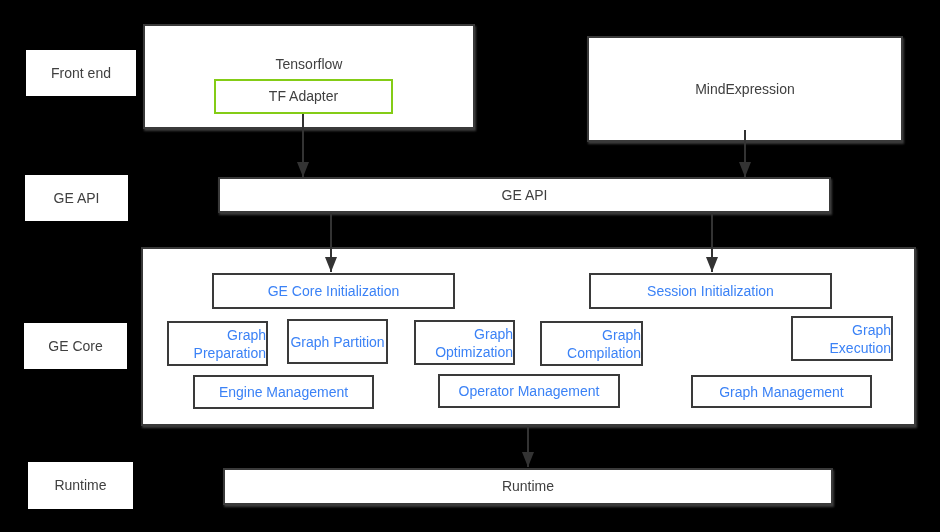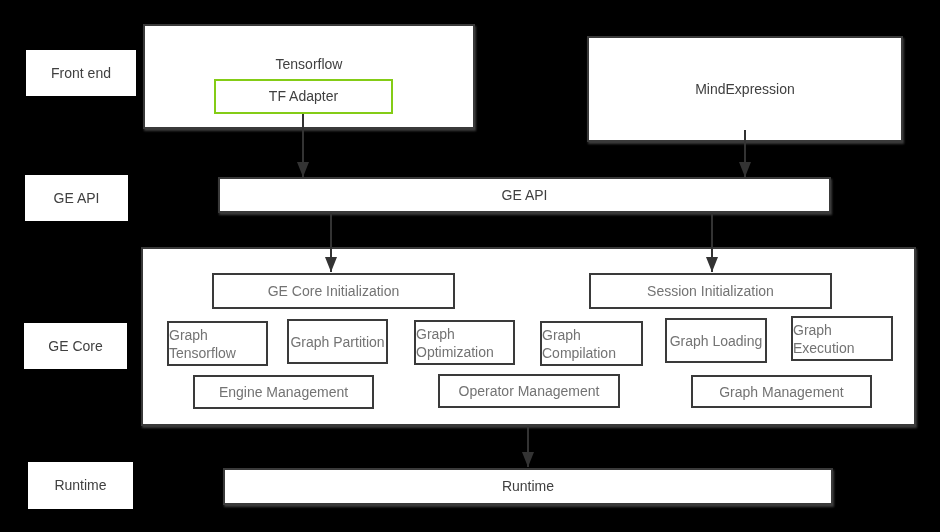--- a/index.html
+++ b/index.html
@@ -55,21 +55,21 @@
   
   .ge-api-bar { left: 218px; top: 177px; width: 613px; height: 36px; }
 
   
   .ge-core-box { left: 141px; top: 247px; width: 775px; height: 179px; display: block; }
   .inner-box {
     position: absolute;
     background: #fff;
     border: 2px solid #3a3a3a;
     display: flex; align-items: center; justify-content: center;
-    text-align: left; line-height: 18px; color: #737373;
+    text-align: right; line-height: 18px; color: #3b82f6;
   }
   .init-left  { left: 69px;  top: 24px; width: 243px; height: 36px; }
   .init-right { left: 446px; top: 24px; width: 243px; height: 36px; }
 
   .mod-0 { left: 24px;  top: 72px; width: 101px; height: 45px; }
   .mod-1 { left: 144px; top: 70px; width: 101px; height: 45px; }
   .mod-2 { left: 271px; top: 71px; width: 101px; height: 45px; }
   .mod-3 { left: 397px; top: 72px; width: 103px; height: 45px; }
   .mod-4 { left: 522px; top: 69px; width: 102px; height: 45px; }
   .mod-5 { left: 648px; top: 67px; width: 102px; height: 45px; }
@@ -139,33 +139,30 @@
   <div class="wbox bordered ge-core-box">
 
     <div class="inner-box init-left">
       <span>GE Core Initialization</span>
     </div>
     <div class="inner-box init-right">
       <span>Session Initialization</span>
     </div>
 
     <div class="inner-box mod-0">
-      <span>Graph Tensorflow</span>
+      <span>Graph Preparation</span>
     </div>
     <div class="inner-box mod-1">
       <span>Graph Partition</span>
     </div>
     <div class="inner-box mod-2">
       <span>Graph Optimization</span>
     </div>
     <div class="inner-box mod-3">
       <span>Graph Compilation</span>
-    </div>
-    <div class="inner-box mod-4">
-      <span>Graph Loading</span>
     </div>
     <div class="inner-box mod-5">
       <span>Graph Execution</span>
     </div>
 
     <div class="inner-box mgmt-0">
       <span>Engine Management</span>
     </div>
     <div class="inner-box mgmt-1">
       <span>Operator Management</span>

